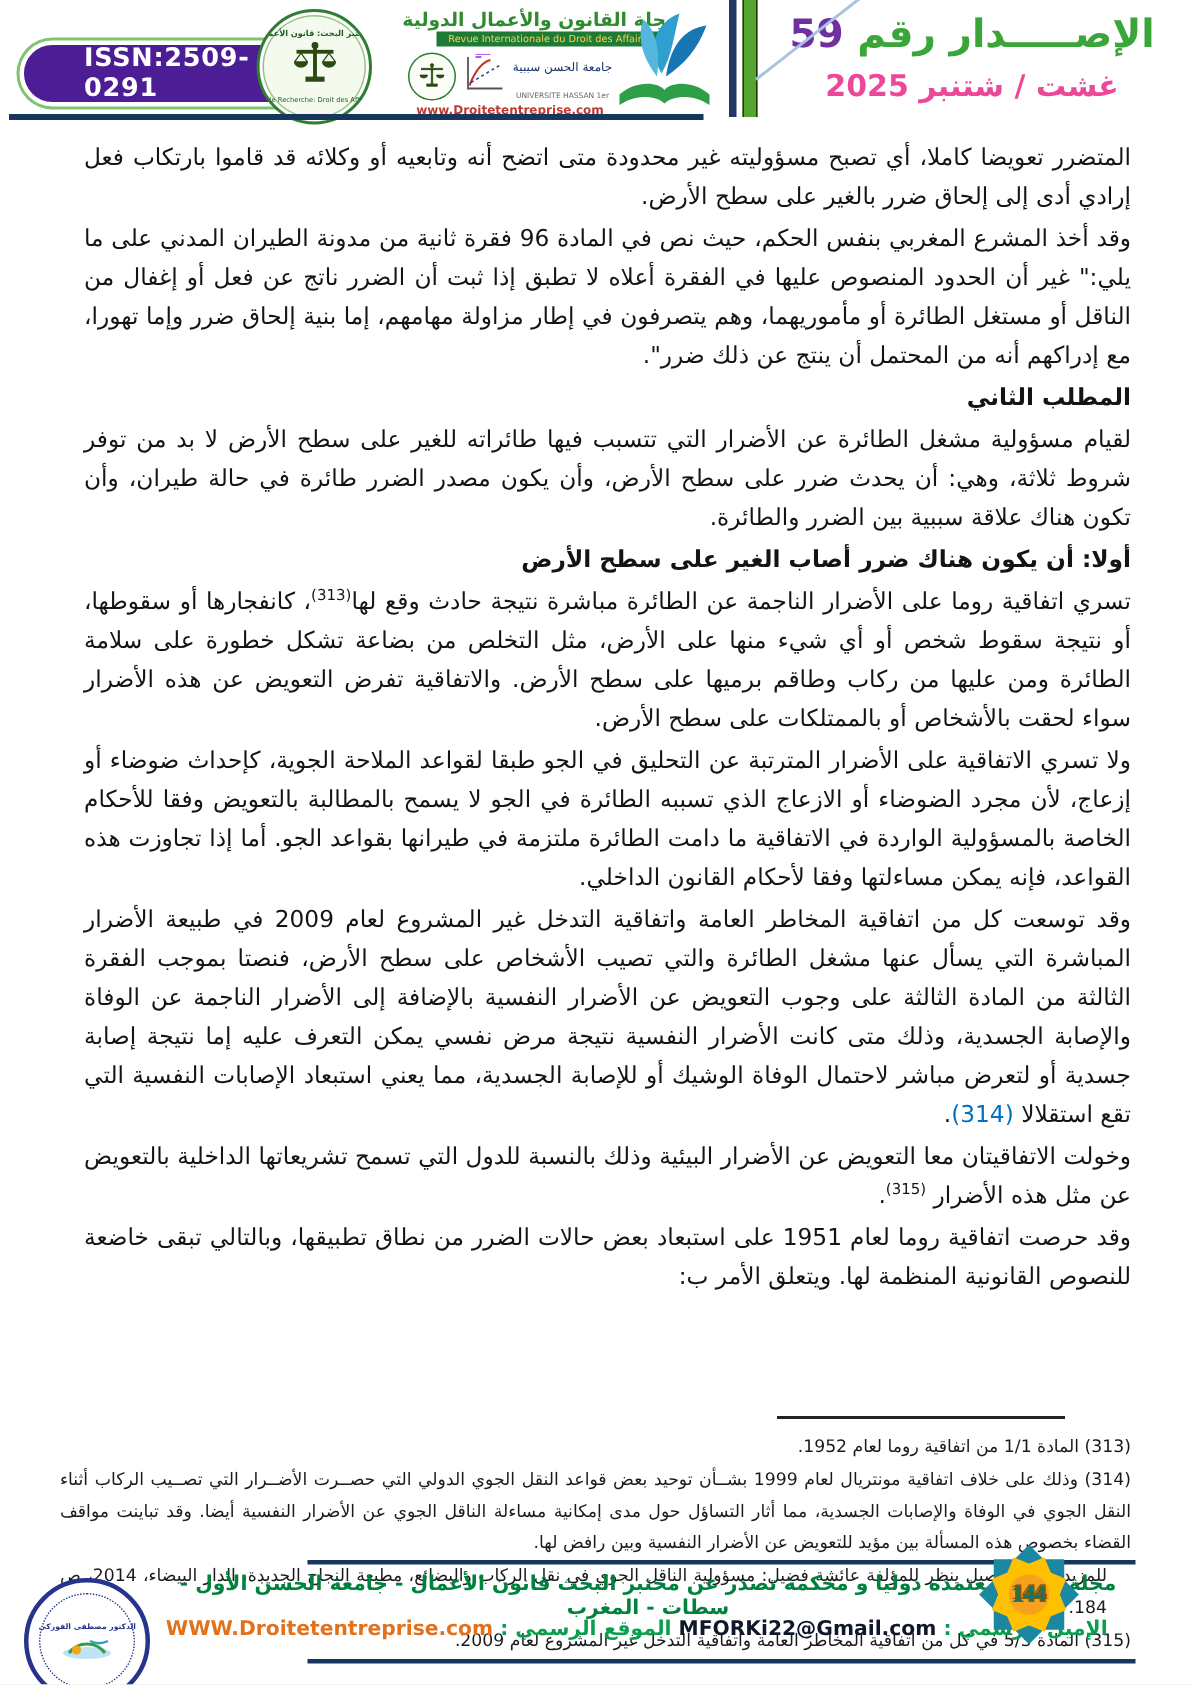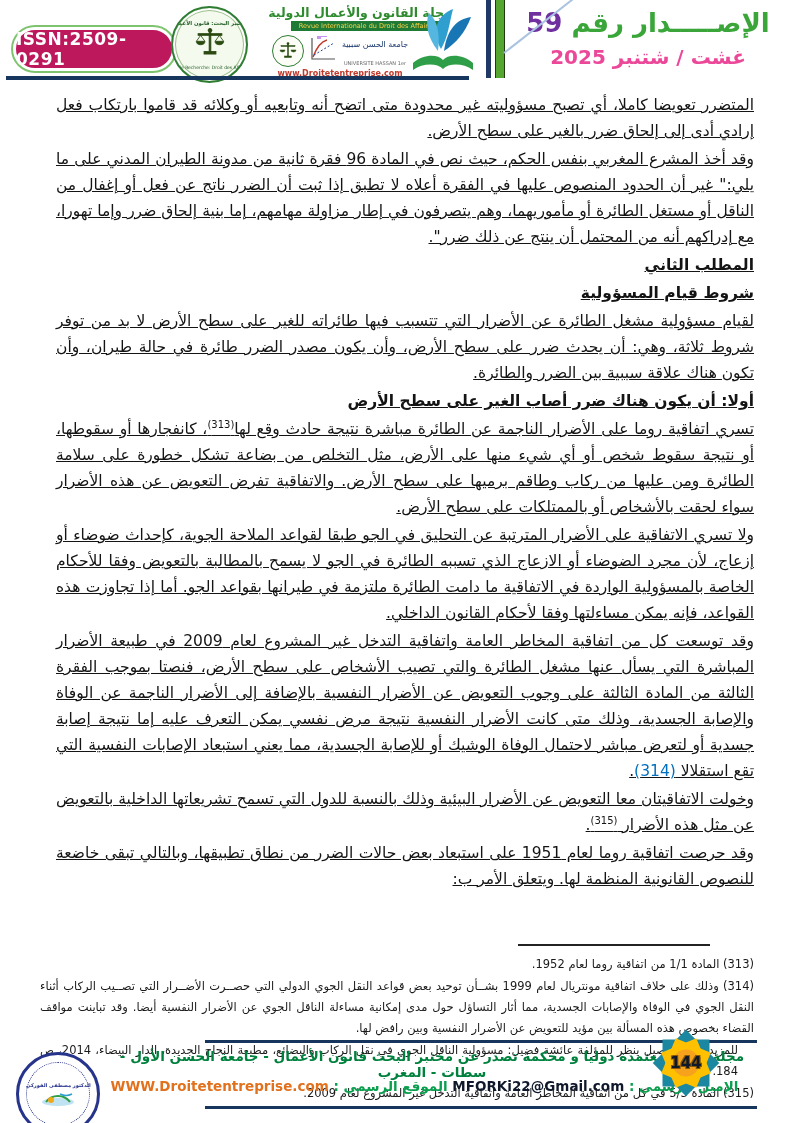--- a/index.html
+++ b/index.html
@@ -1,22 +1,22 @@
 <!DOCTYPE html>
 <html lang="ar"><head>
 <meta charset="utf-8">
 <style>
   html,body{margin:0;padding:0;background:#e8e8e8;}
   .page{position:relative;width:794px;height:1123px;background:#ffffff;overflow:hidden;
         font-family:"DejaVu Sans",sans-serif;margin:0 auto;}
 
   
-  .issn-badge{position:absolute;left:13px;top:27px;width:156px;height:38px;background:#be185d;
+  .issn-badge{position:absolute;left:13px;top:27px;width:156px;height:38px;background:#4c1d95;
     border:3px solid #ffffff;box-shadow:0 0 0 2px #7ec46f;border-radius:22px;color:#fff;
-    font-weight:bold;font-size:17px;display:flex;align-items:center;letter-spacing:.5px;}
+    font-weight:bold;font-size:17px;display:flex;align-items:center;letter-spacing:.5px;padding-left:40px;}
   .lab-logo{position:absolute;left:171px;top:6px;width:73px;height:73px;border-radius:50%;
     background:#f5faef;border:2px solid #2e7d32;box-shadow:inset 0 0 0 2px #fff, inset 0 0 0 3px #9cc08c;
     display:flex;flex-direction:column;align-items:center;justify-content:center;overflow:hidden;}
   .lab-ring-top{font-size:6px;color:#1e5c22;font-weight:bold;white-space:nowrap;transform:scale(.9);}
   .lab-ring-bottom{font-size:5px;color:#1e5c22;white-space:nowrap;transform:scale(.9);}
   .journal-logo{position:absolute;left:251px;top:5px;width:218px;height:74px;}
   .jl-title{color:#2e8b2e;font-weight:bold;font-size:12.5px;text-align:center;white-space:nowrap;}
   .jl-band{background:#1e7a34;color:#ffd24a;font-size:6.5px;line-height:10px;height:10px;
     text-align:center;margin:1px 26px 2px 40px;white-space:nowrap;overflow:hidden;}
   .jl-mid{display:flex;align-items:center;gap:5px;padding-right:40px;justify-content:center;height:36px;}
@@ -35,21 +35,21 @@
   .issue-l1{font-size:26px;font-weight:bold;color:#3aa63a;white-space:nowrap;}
   .issue-num{color:#7030a0;}
   .issue-l2{font-size:20px;font-weight:bold;color:#ec4899;margin-top:7px;white-space:nowrap;}
   .diag-line{position:absolute;left:-4px;top:44px;width:125px;height:2px;background:#aac3e0;
     transform:rotate(-38deg);transform-origin:left center;}
   .header-rule{position:absolute;left:6px;top:76px;width:463px;height:3.5px;background:#17365d;}
 
   
   .content{position:absolute;top:92px;right:40px;left:40px;direction:rtl;text-align:justify;
     font-size:15.5px;line-height:26px;color:#141414;}
-  .content p{margin:0 0 2px 16px;text-decoration:underline;}
+  .content p{margin:0 0 2px 16px;}
   .content .bold{font-weight:bold;}
   sup.fn-ref{font-size:10px;vertical-align:super;line-height:0;}
   .blue-ref{color:#0070c0;}
 
   
   .footnotes{position:absolute;top:944px;right:40px;left:40px;direction:rtl;text-align:justify;
     font-size:11.5px;font-weight:normal;line-height:21px;color:#1a1a1a;}
   .fn-sep{width:192px;height:2px;background:#222;margin:0 44px 8px 0;}
   .footnotes p{margin:0 0 1px 0;}
   .fn-indent{padding-right:16px;}
@@ -68,22 +68,22 @@
   .badge{position:absolute;left:653px;top:1030px;width:66px;height:66px;}
   .star8{position:absolute;top:50%;left:50%;}
   .star8, .star8::before{display:block;}
   .star8::before{content:"";position:absolute;top:0;left:0;width:100%;height:100%;background:inherit;
     transform:rotate(45deg);}
   .star-teal{width:47px;height:47px;background:#1b87a0;transform:translate(-50%,-50%) rotate(0deg);}
   .star-gold{width:38px;height:38px;background:#ffc000;transform:translate(-50%,-50%) rotate(22.5deg);}
   .badge-core{position:absolute;top:50%;left:50%;transform:translate(-50%,-50%);width:27px;height:27px;
     border-radius:50%;background:#f6a21d;}
   .badge-num{position:absolute;inset:0;display:flex;align-items:center;justify-content:center;
-    color:#0f172a;font-weight:bold;font-size:15px;z-index:3;
-    text-shadow:1px 1px 0 #8a5a00, -1px -1px 0 #8a5a00, 1px -1px 0 #8a5a00, -1px 1px 0 #8a5a00;}
+    color:#0f766e;font-weight:bold;font-size:15px;z-index:3;
+    text-shadow:1px 1px 0 #8a5a00, -1px -1px 0 #8a5a00, 1px -1px 0 #8a5a00, -1px 1px 0 #8a5a00;font-family:Liberation Serif, serif;}
 
   
   .corner-logo{position:absolute;left:16px;top:1052px;width:78px;height:78px;border-radius:50%;
     background:#fff;border:3px solid #27348b;display:flex;flex-direction:column;align-items:center;
     justify-content:center;overflow:hidden;}
   .corner-logo::before{content:"";position:absolute;inset:7px;border-radius:50%;border:1px dotted #27348b;}
   .corner-text{font-size:6px;color:#27348b;font-weight:bold;white-space:nowrap;transform:scale(.85);}
   .corner-art{width:40px;height:18px;margin-top:2px;}
 </style>
 </head>
@@ -168,21 +168,20 @@
       <div class="issue-l2">غشت / شتنبر 2025</div>
     </div>
 
     <div class="header-rule"></div>
   </div>
 
   <main class="content">
     <p>المتضرر تعويضا كاملا، أي تصبح مسؤوليته غير محدودة متى اتضح أنه وتابعيه أو وكلائه قد قاموا بارتكاب فعل إرادي أدى إلى إلحاق ضرر بالغير على سطح الأرض.</p>
     <p>وقد أخذ المشرع المغربي بنفس الحكم، حيث نص في المادة 96 فقرة ثانية من مدونة الطيران المدني على ما يلي:" غير أن الحدود المنصوص عليها في الفقرة أعلاه لا تطبق إذا ثبت أن الضرر ناتج عن فعل أو إغفال من الناقل أو مستغل الطائرة أو مأموريهما، وهم يتصرفون في إطار مزاولة مهامهم، إما بنية إلحاق ضرر وإما تهورا، مع إدراكهم أنه من المحتمل أن ينتج عن ذلك ضرر".</p>
     <p class="bold">المطلب الثاني</p>
-    <p class="bold">شروط قيام المسؤولية</p>
     <p>لقيام مسؤولية مشغل الطائرة عن الأضرار التي تتسبب فيها طائراته للغير على سطح الأرض لا بد من توفر شروط ثلاثة، وهي: أن يحدث ضرر على سطح الأرض، وأن يكون مصدر الضرر طائرة في حالة طيران، وأن تكون هناك علاقة سببية بين الضرر والطائرة.</p>
     <p class="bold">أولا: أن يكون هناك ضرر أصاب الغير على سطح الأرض</p>
     <p><span>تسري اتفاقية روما على الأضرار الناجمة عن الطائرة مباشرة نتيجة حادث وقع لها</span><sup class="fn-ref">(313)</sup><span>، كانفجارها أو سقوطها، أو نتيجة سقوط شخص أو أي شيء منها على الأرض، مثل التخلص من بضاعة تشكل خطورة على سلامة الطائرة ومن عليها من ركاب وطاقم برميها على سطح الأرض. والاتفاقية تفرض التعويض عن هذه الأضرار سواء لحقت بالأشخاص أو بالممتلكات على سطح الأرض.</span></p>
     <p>ولا تسري الاتفاقية على الأضرار المترتبة عن التحليق في الجو طبقا لقواعد الملاحة الجوية، كإحداث ضوضاء أو إزعاج، لأن مجرد الضوضاء أو الازعاج الذي تسببه الطائرة في الجو لا يسمح بالمطالبة بالتعويض وفقا للأحكام الخاصة بالمسؤولية الواردة في الاتفاقية ما دامت الطائرة ملتزمة في طيرانها بقواعد الجو. أما إذا تجاوزت هذه القواعد، فإنه يمكن مساءلتها وفقا لأحكام القانون الداخلي.</p>
     <p><span>وقد توسعت كل من اتفاقية المخاطر العامة واتفاقية التدخل غير المشروع  لعام 2009 في طبيعة الأضرار المباشرة التي يسأل عنها مشغل الطائرة والتي تصيب الأشخاص على سطح الأرض، فنصتا بموجب الفقرة الثالثة من المادة الثالثة على وجوب التعويض عن الأضرار النفسية بالإضافة إلى الأضرار الناجمة عن الوفاة والإصابة الجسدية، وذلك متى كانت الأضرار النفسية نتيجة مرض نفسي يمكن التعرف عليه إما نتيجة إصابة جسدية أو لتعرض مباشر لاحتمال الوفاة الوشيك أو للإصابة الجسدية، مما يعني استبعاد الإصابات النفسية التي تقع استقلالا </span><span class="blue-ref">(314)</span><span>.</span></p>
     <p><span>وخولت الاتفاقيتان معا التعويض عن الأضرار البيئية وذلك بالنسبة للدول التي تسمح تشريعاتها الداخلية بالتعويض عن مثل هذه الأضرار </span><sup class="fn-ref">(315)</sup><span>.</span></p>
     <p>وقد حرصت اتفاقية روما لعام 1951 على استبعاد بعض حالات الضرر من نطاق تطبيقها، وبالتالي تبقى خاضعة للنصوص القانونية المنظمة لها. ويتعلق الأمر ب:</p>
   </main>
 
   <section class="footnotes">

